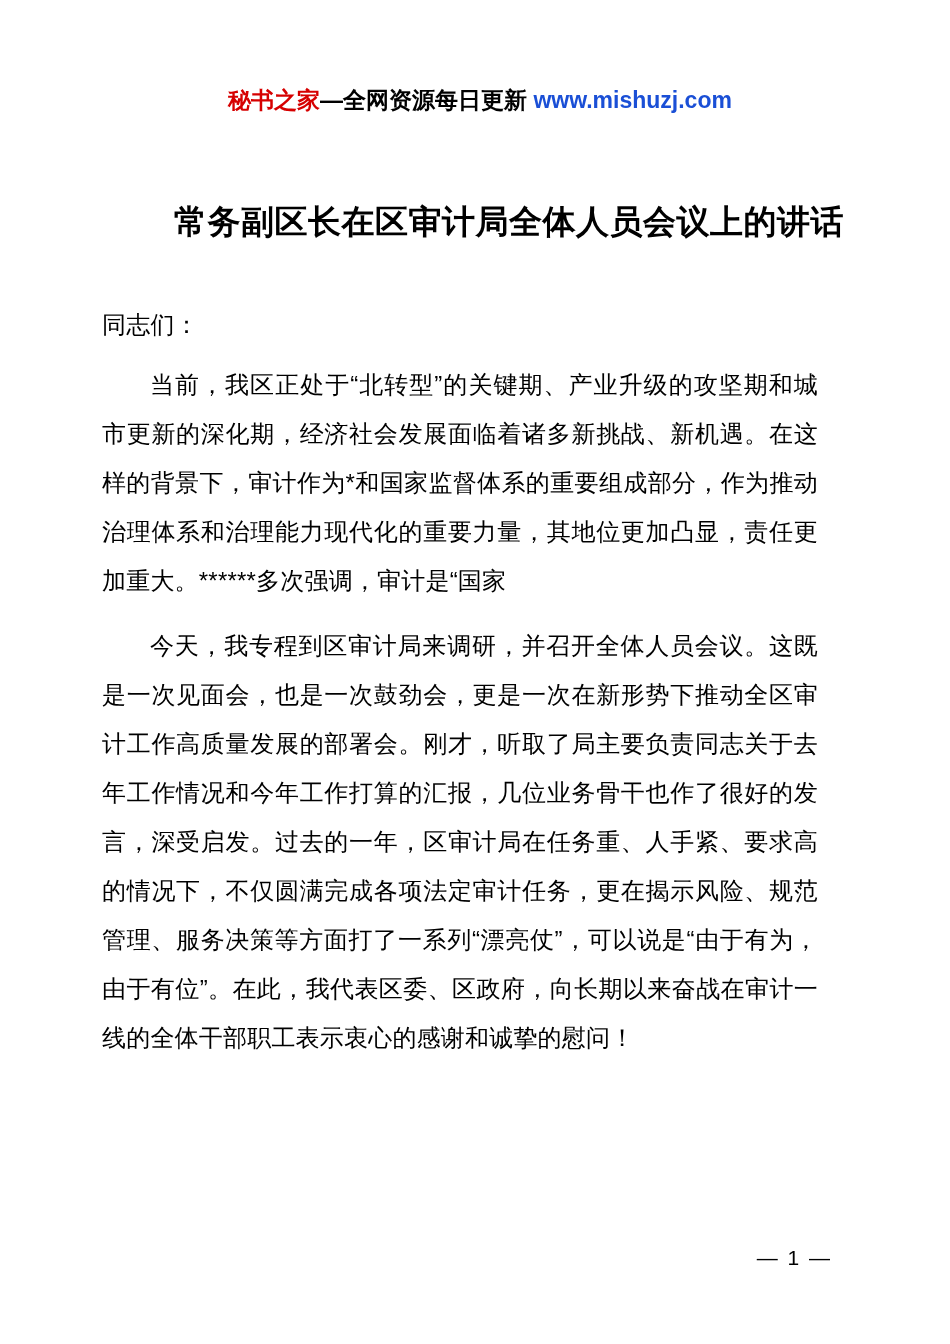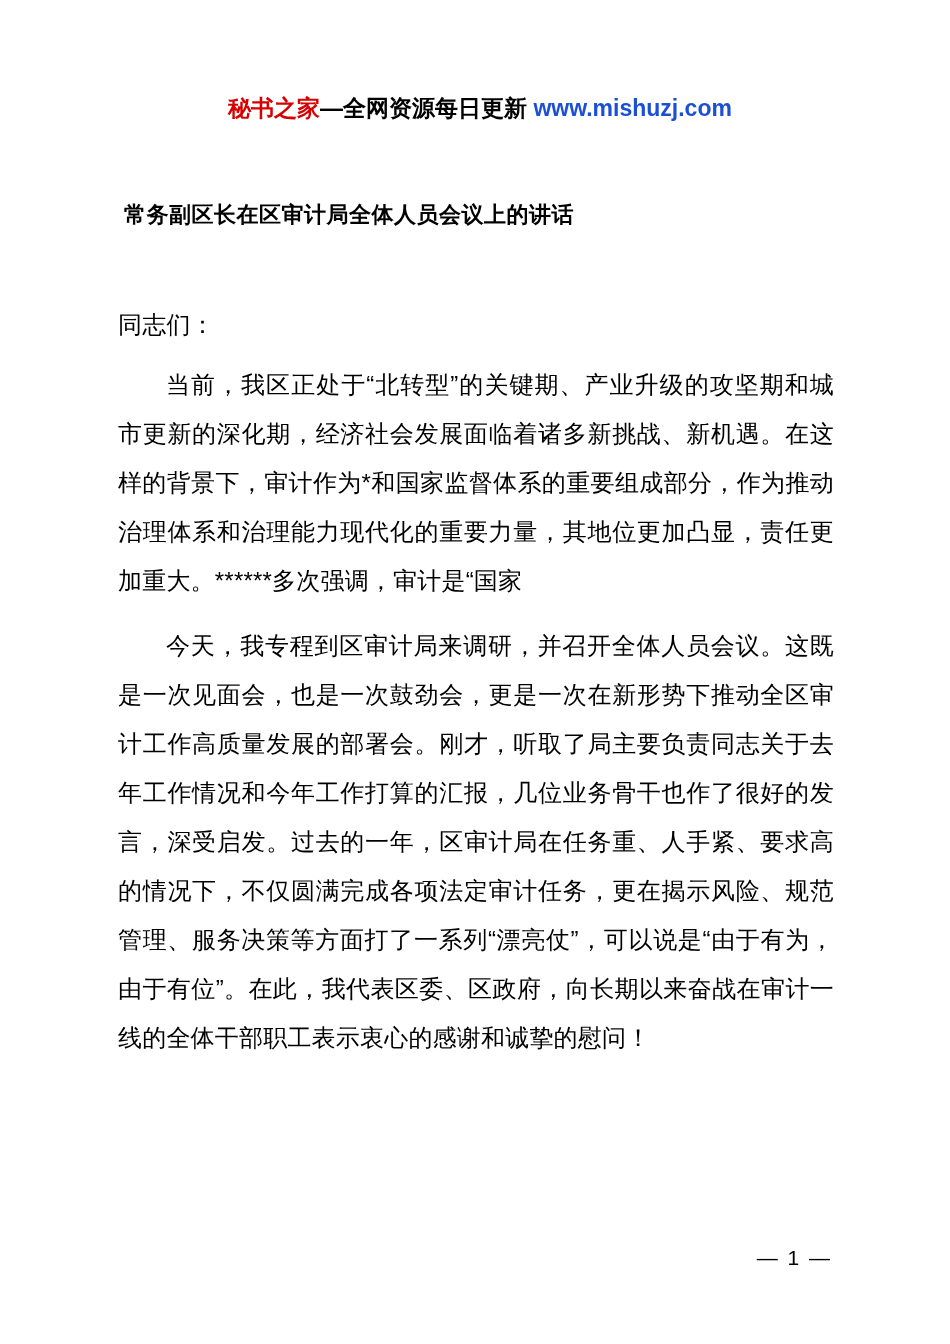--- a/index.html
+++ b/index.html
@@ -18,21 +18,21 @@
   .page {
     width: 950px;
     height: 1344px;
     box-sizing: border-box;
     padding: 0;
     position: relative;
   }
   
   .banner {
     position: absolute;
-    top: 94px;
+    top: 86px;
     left: 228px;
     white-space: nowrap;
     font-size: 23px;
     line-height: 28px;
     font-weight: bold;
   }
   .banner .brand {
     color: #d60000;
     font-weight: bold;
     letter-spacing: 0px;
@@ -46,32 +46,33 @@
     font-weight: bold;
     font-family: "Liberation Sans", sans-serif;
   }
 
   
   .doc-title {
     position: absolute;
     top: 178px;
     left: 124px;
     width: 720px;
-    font-size: 22px;
+    font-size: 33px;
     font-weight: bold;
     letter-spacing: 0.5px;
     line-height: 44px;
     color: #000000;
+    text-align: right;
   }
 
   
   .body-block {
     position: absolute;
     top: 300px;
-    left: 118px;
+    left: 102px;
     width: 716px;
   }
   .salutation {
     font-size: 24px;
     line-height: 50px;
     margin: 0 0 10px 0;
     letter-spacing: 0.2px;
   }
   p.para {
     font-size: 24px;

